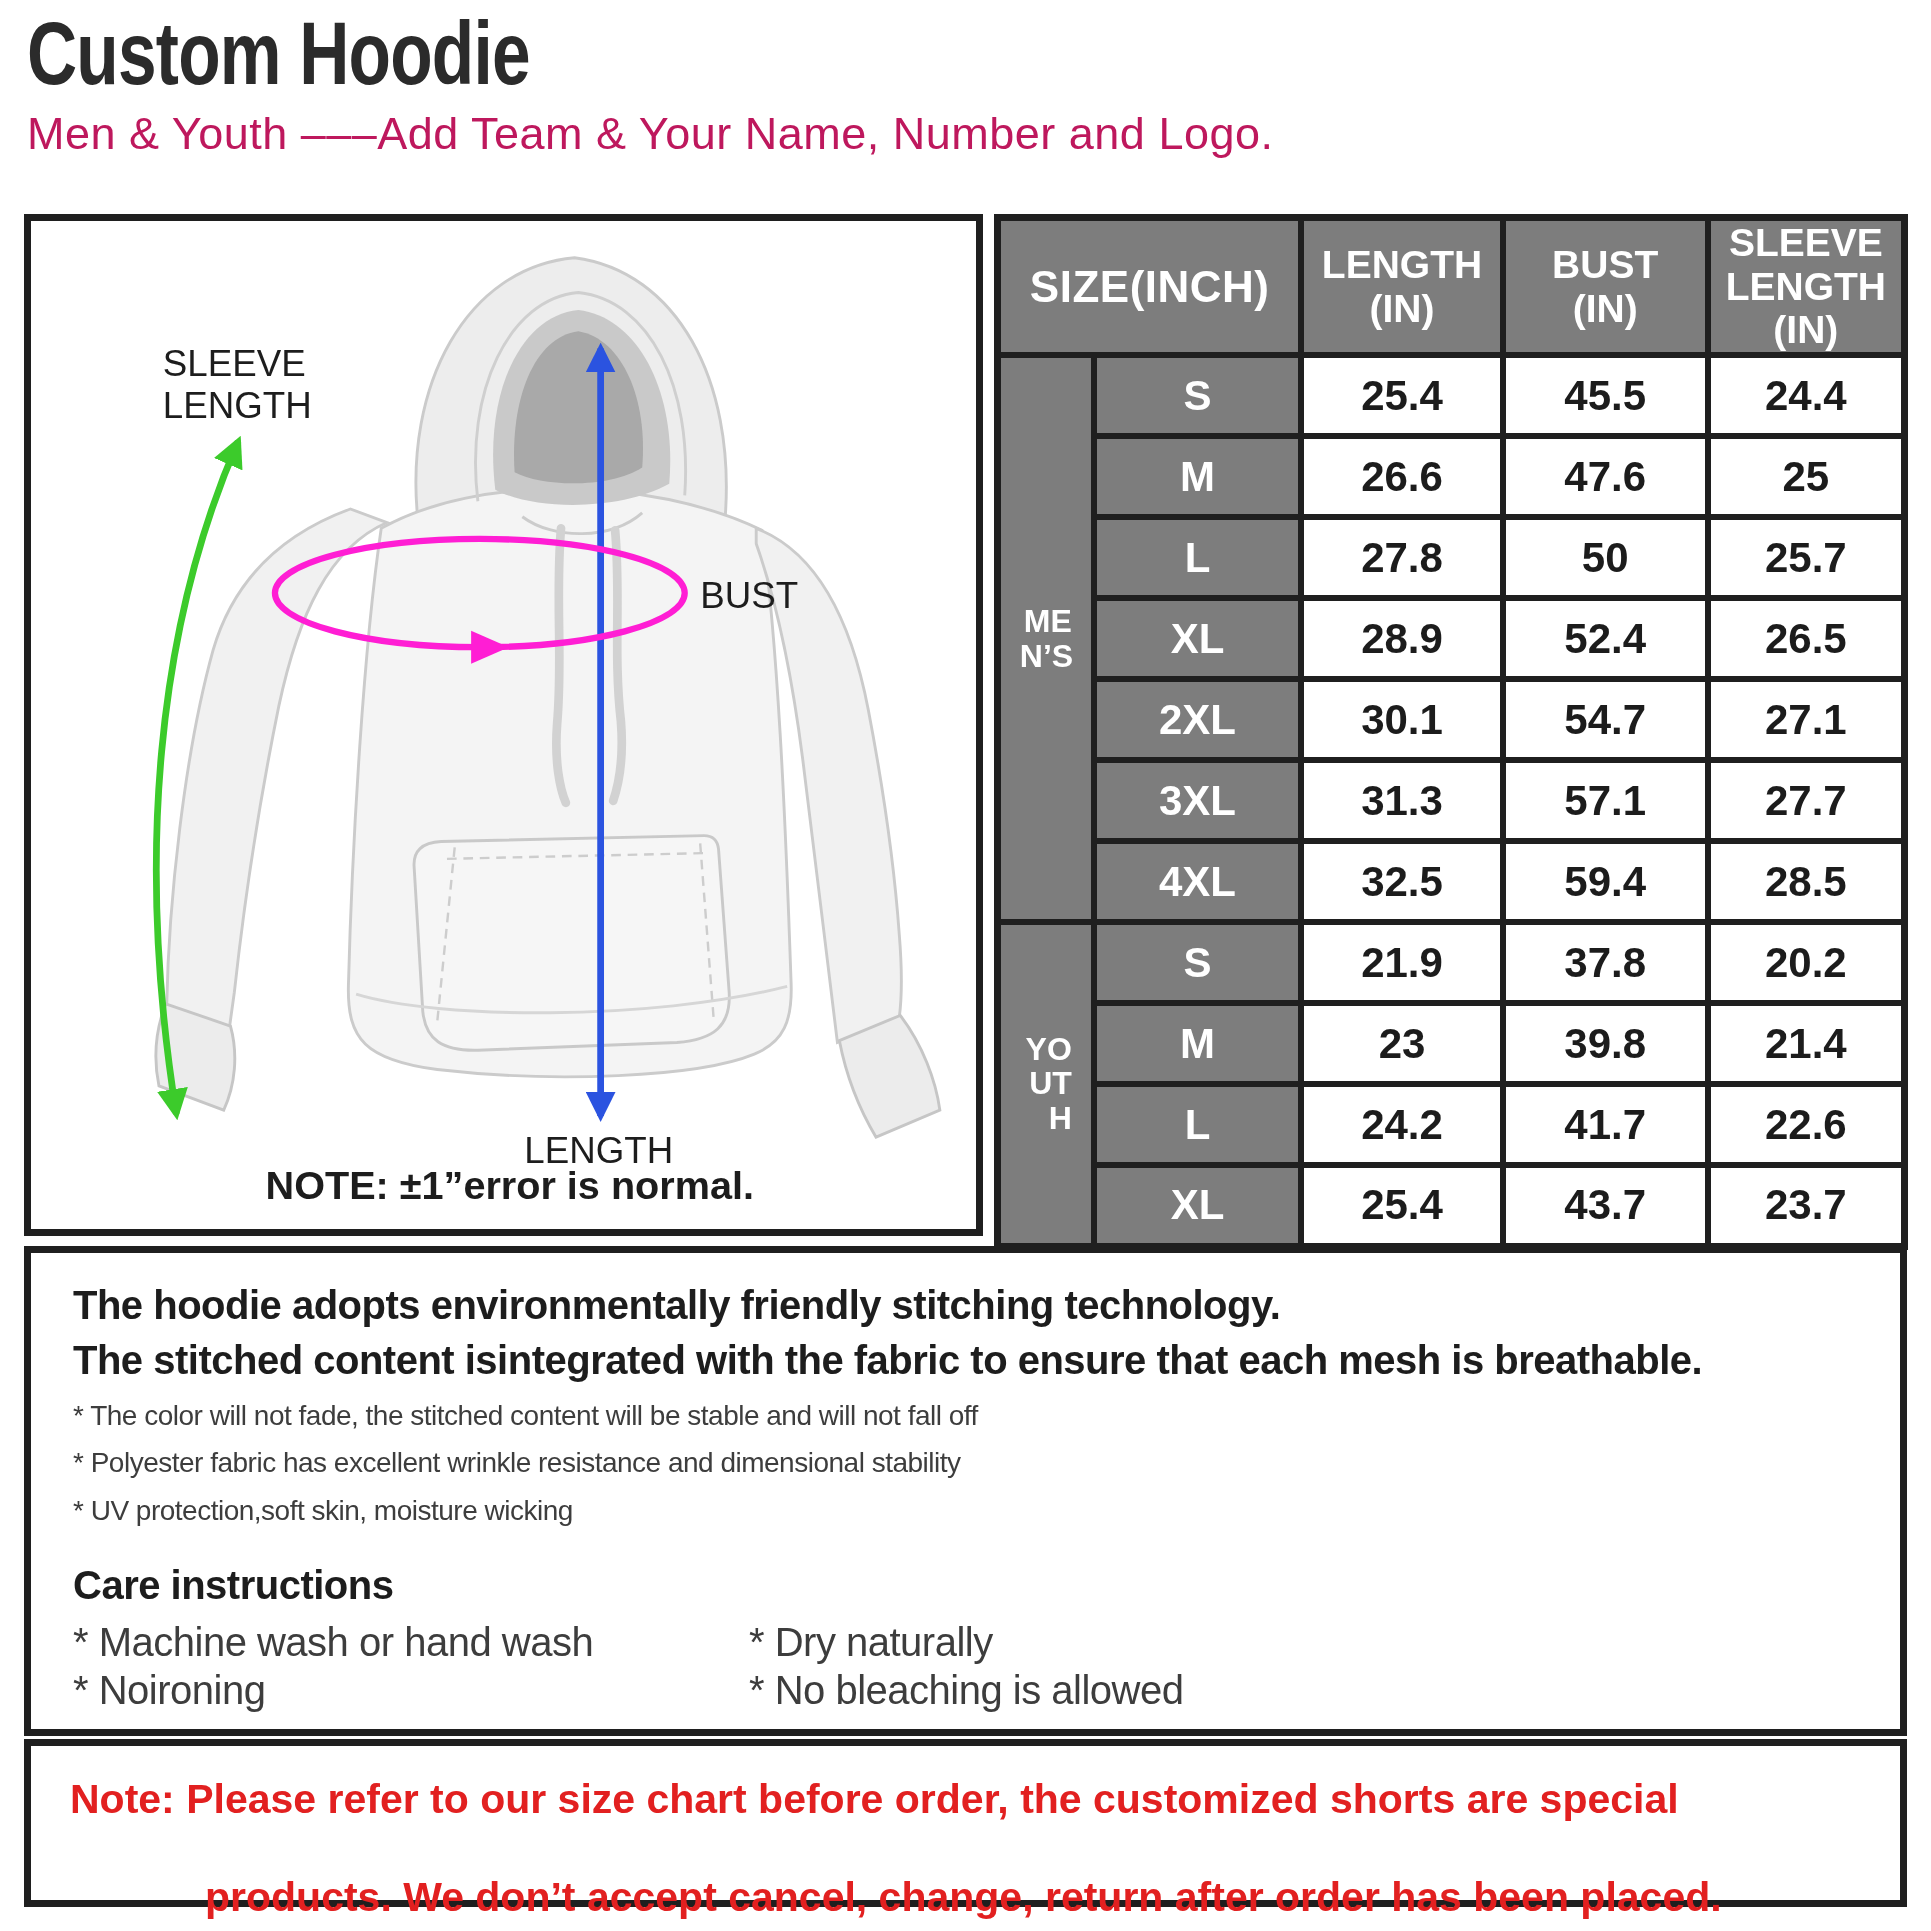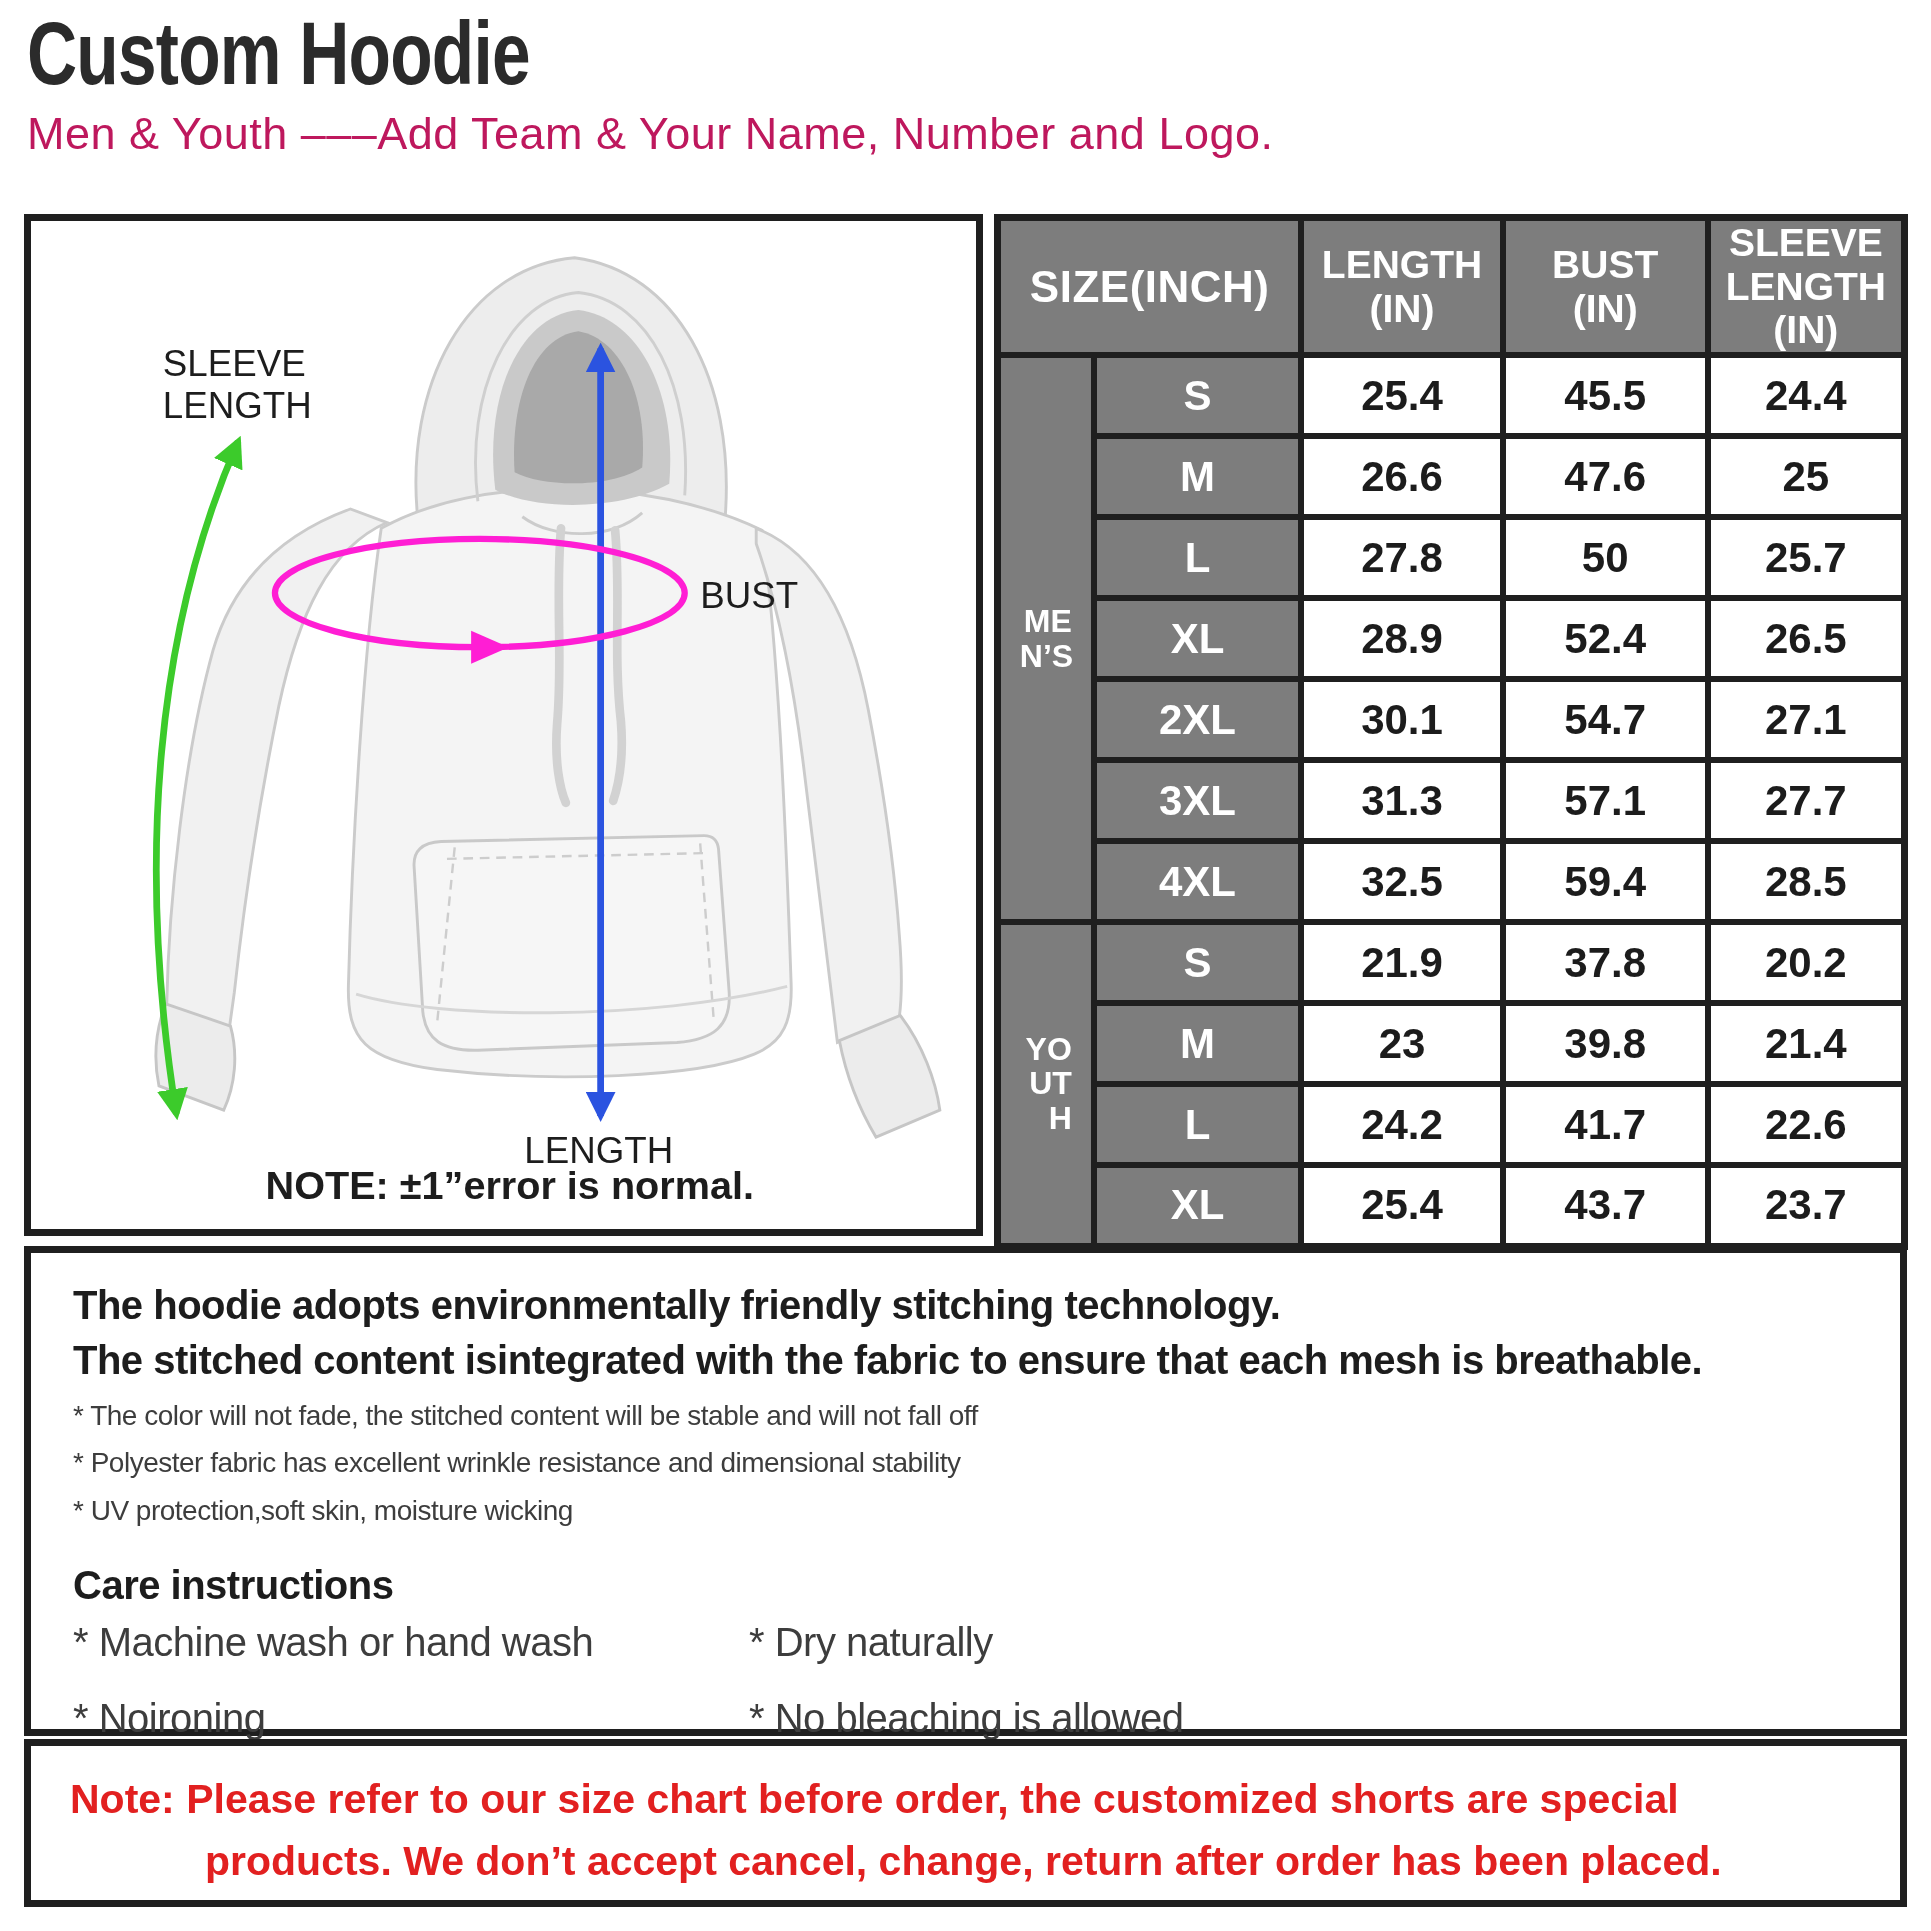--- a/index.html
+++ b/index.html
@@ -51,21 +51,21 @@
   td.cell-num{font-size:42px;font-weight:bold;color:#1c1c1c;background:#fff;}
   
   .desc-box{
     position:absolute;left:24px;top:1246px;width:1883px;height:490px;
     border:7.7px solid #1f1f1f;box-sizing:border-box;background:#fff;
     padding:23px 19.3px 0 42px;letter-spacing:-0.5px;
   }
   .desc-line-bold{font-size:40px;font-weight:bold;color:#1d1d1d;margin:3.9px 0;line-height:1.28;white-space:nowrap;}
   .desc-bullet{font-size:28px;color:#3d3d3d;margin:11.6px 0;line-height:1.28;white-space:nowrap;}
   .care-heading{font-size:40px;font-weight:bold;color:#1d1d1d;margin:35px 0 11.6px 0;}
-  .care-grid{display:grid;grid-template-columns:676px auto;row-gap:31px;}
+  .care-grid{display:grid;grid-template-columns:676px auto;row-gap:3px;}
   .care-item{font-size:40px;color:#3d3d3d;white-space:nowrap;}
   
   .note-box{
     position:absolute;left:24px;top:1739px;width:1883px;height:168px;
     border:7.7px solid #1f1f1f;box-sizing:border-box;background:#fff;
     padding:23px 16px 0 39px;
   }
   .note-line{font-size:41px;font-weight:bold;line-height:1.5;white-space:nowrap;}
   .note-line.indent{margin-left:135px;}
 </style>
@@ -225,15 +225,15 @@
   <div class="care-grid">
     <div class="care-item">* Machine wash or hand wash</div>
     <div class="care-item">* Dry naturally</div>
     <div class="care-item">* Noironing</div>
     <div class="care-item">* No bleaching is allowed</div>
   </div>
 </div>
 
 <div class="note-box">
   <div class="note-line" style="color: rgb(226, 32, 32);">Note: Please refer to our size chart before order, the customized shorts are special</div>
-  <div class="note-line indent" style="color: rgb(226, 32, 32);">products. We don’t accept cancel, change, return after order has been placed.</div>
+  <div class="note-line indent" style="color: rgb(226, 32, 32); margin-top: 36px;">products. We don’t accept cancel, change, return after order has been placed.</div>
 </div>
 
 
 </body></html>

